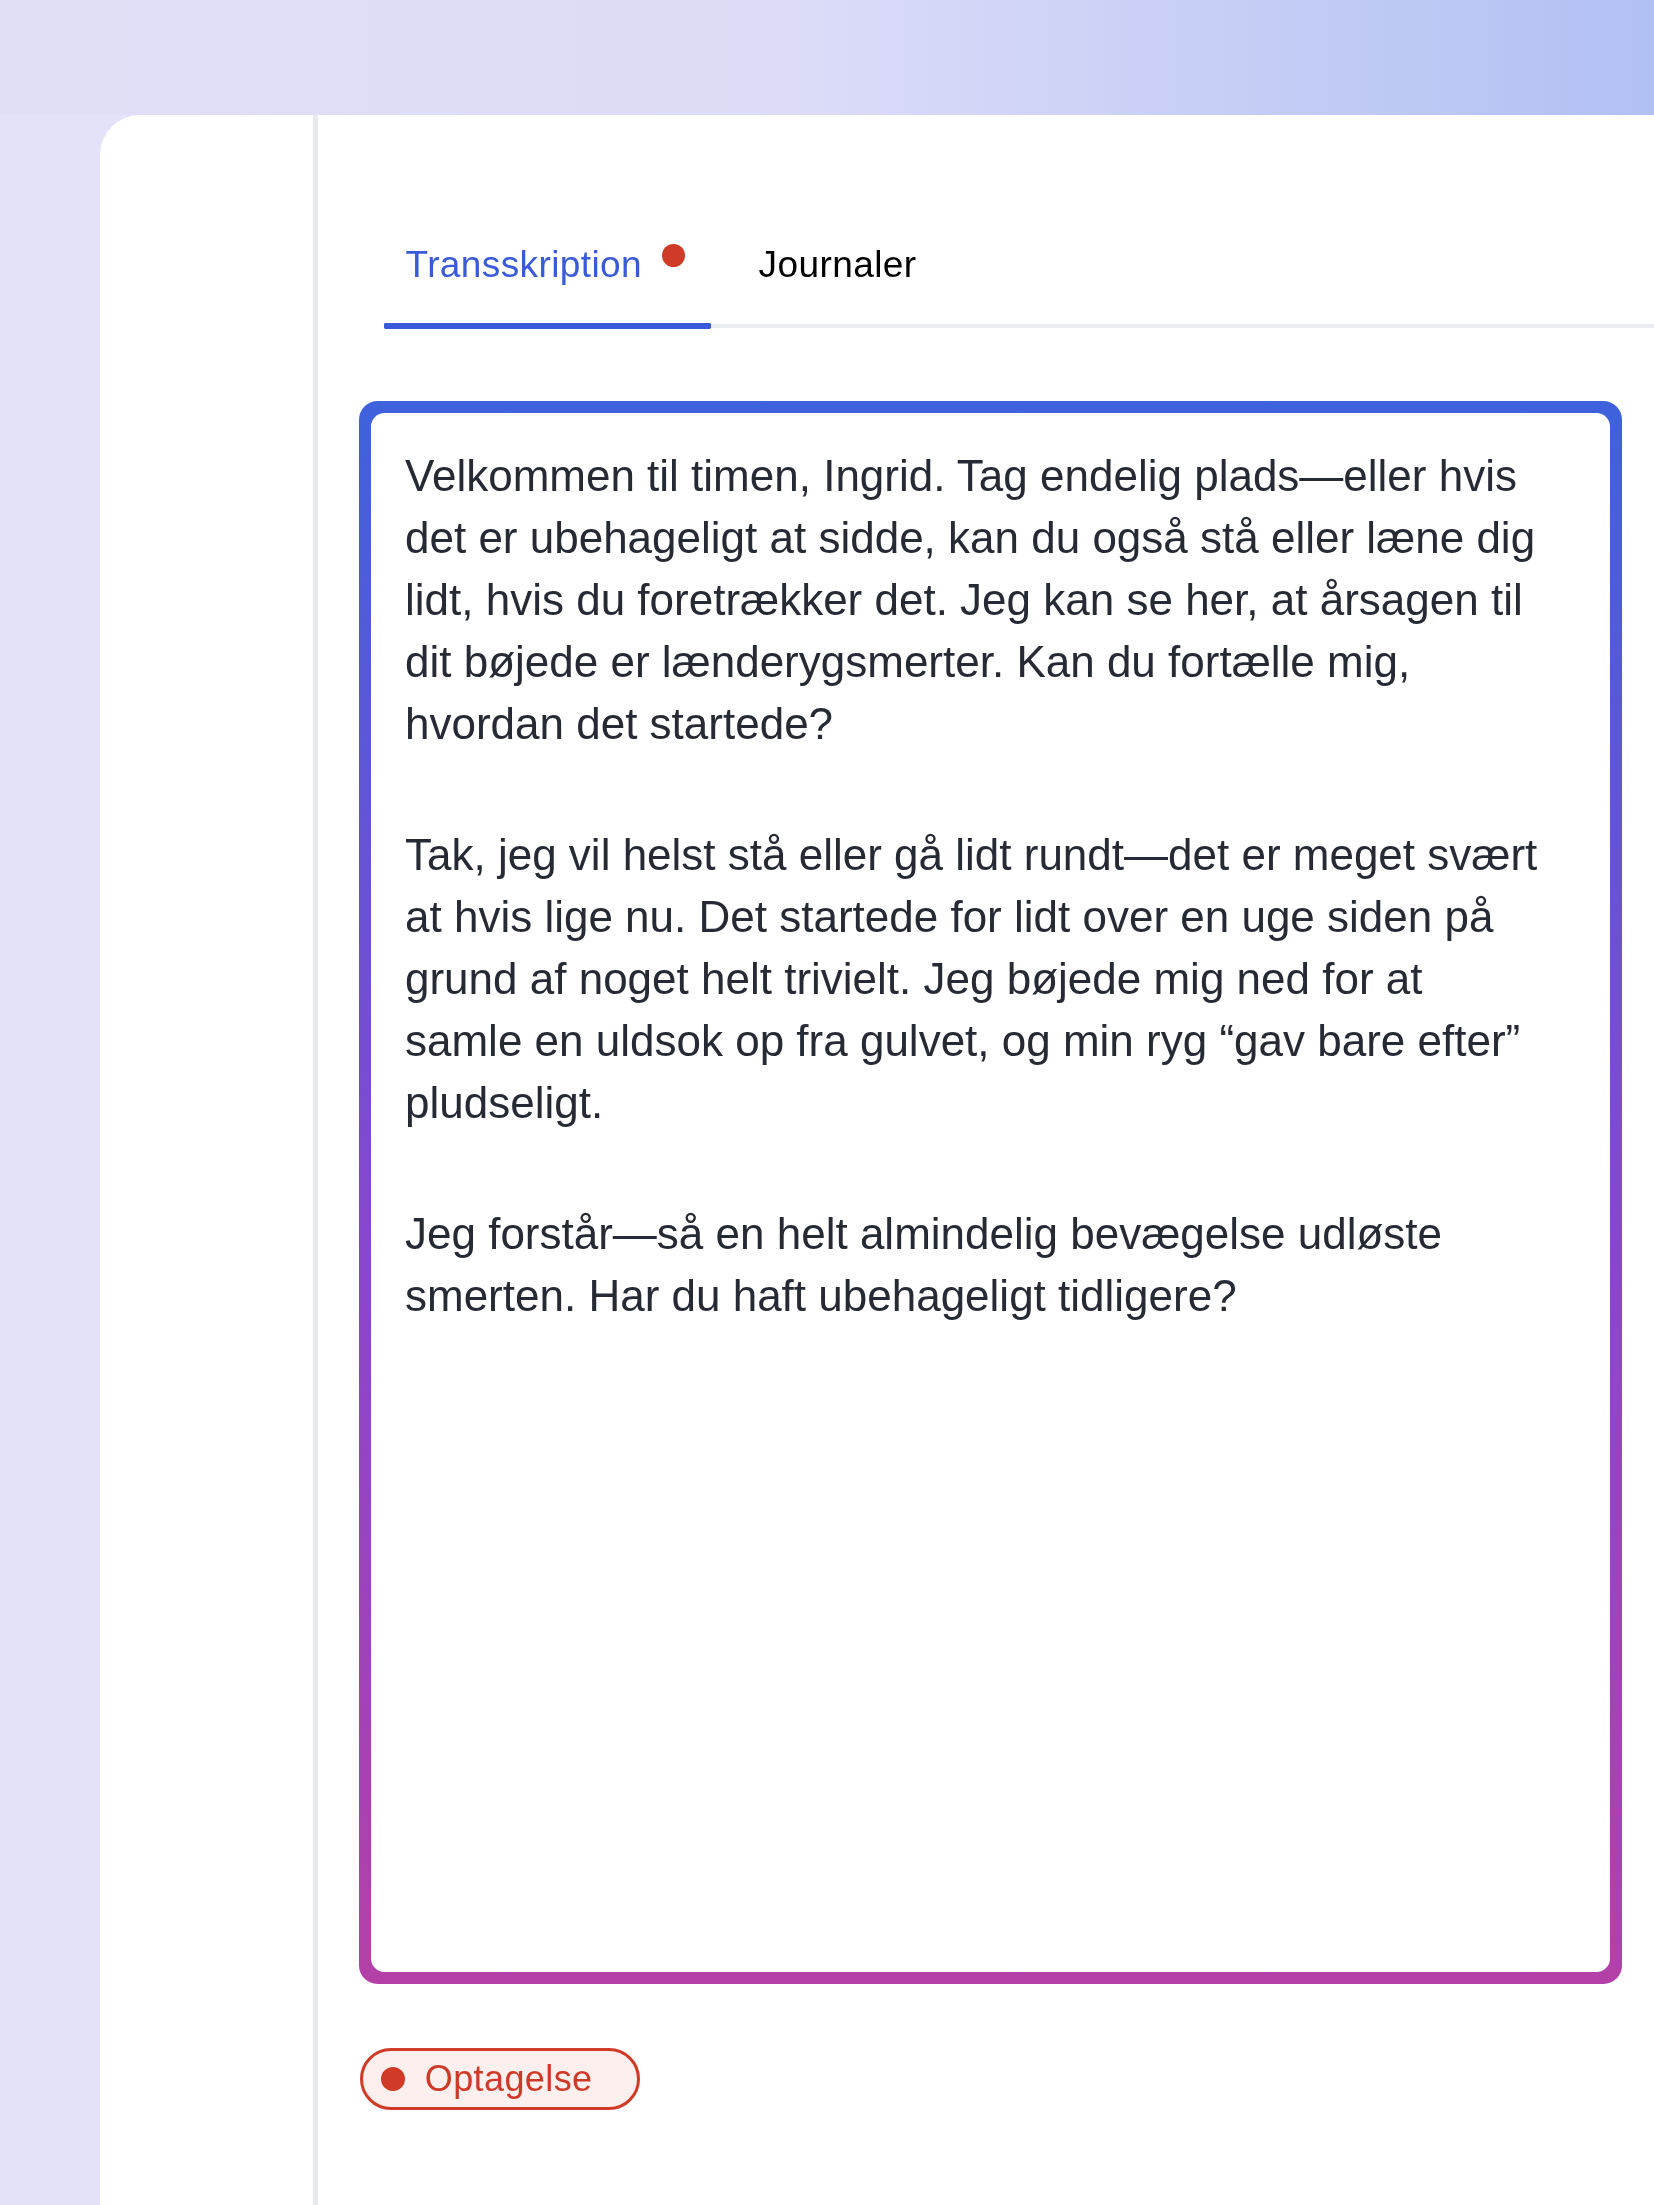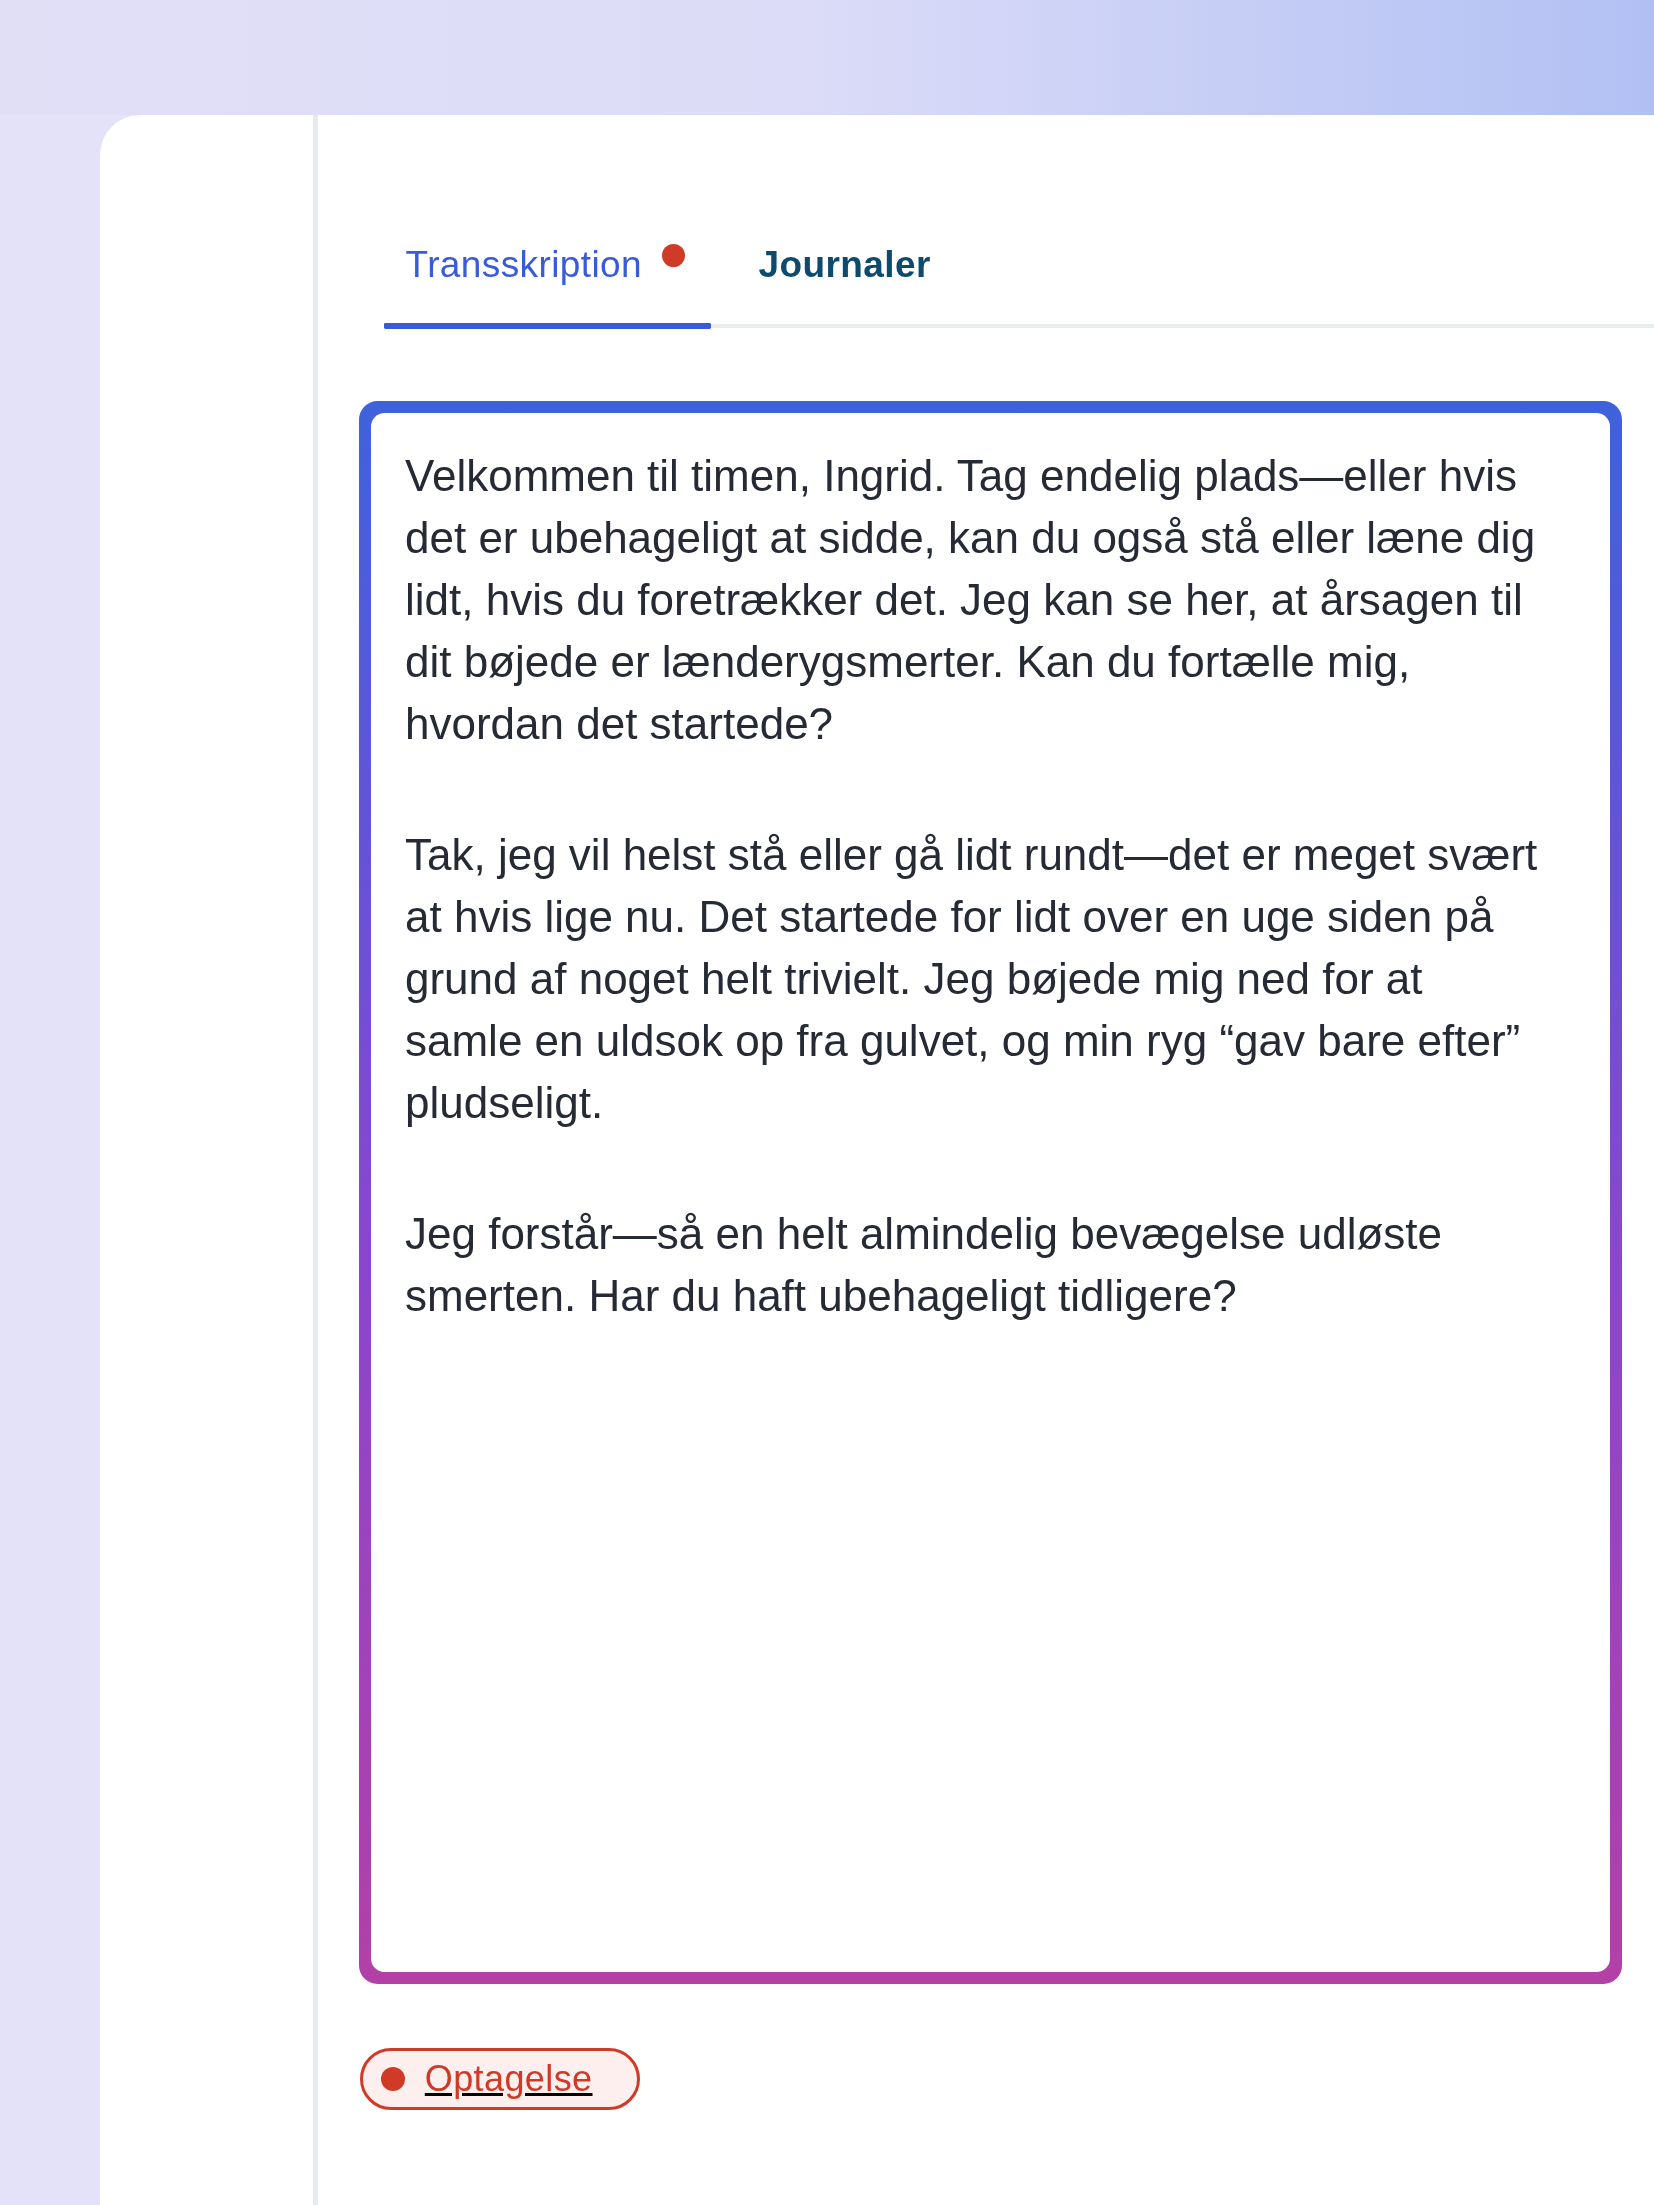--- a/index.html
+++ b/index.html
@@ -69,23 +69,23 @@
     left: 0; right: 0; bottom: -5px;
     height: 6.5px;
     background: #3a5bd9;
     border-radius: 1.4px;
   }
   .tab-inactive {
     margin-left: 26px;
     padding: 0 21.5px;
   }
   .tab-inactive .tab-label {
-    color: #0c4a6e;
+    color: #000000;
     font-size: 37px;
-    font-weight: 700;
+    font-weight: 400;
     letter-spacing: 0.4px;
   }
   
   .transcript-frame {
     position: absolute;
     left: 359px; top: 401px;
     width: 1263px; height: 1583px;
     box-sizing: border-box;
     padding: 12px;
     border-radius: 18.6px;
@@ -114,21 +114,20 @@
     left: 360px; top: 2048px;
     width: 280px; height: 62px;
     box-sizing: border-box;
     border: 3.6px solid #d03b28;
     border-radius: 31px;
     background: #fcefed;
     display: flex;
     align-items: center;
     padding-left: 18px;
     cursor: pointer;
-    text-decoration: underline;
   }
   .recording-chip-dot {
     width: 24.4px; height: 24.4px;
     border-radius: 50%;
     background: #d03b28;
     flex: 0 0 auto;
   }
   .recording-chip-label {
     margin-left: 19.4px;
     font-size: 36px;

